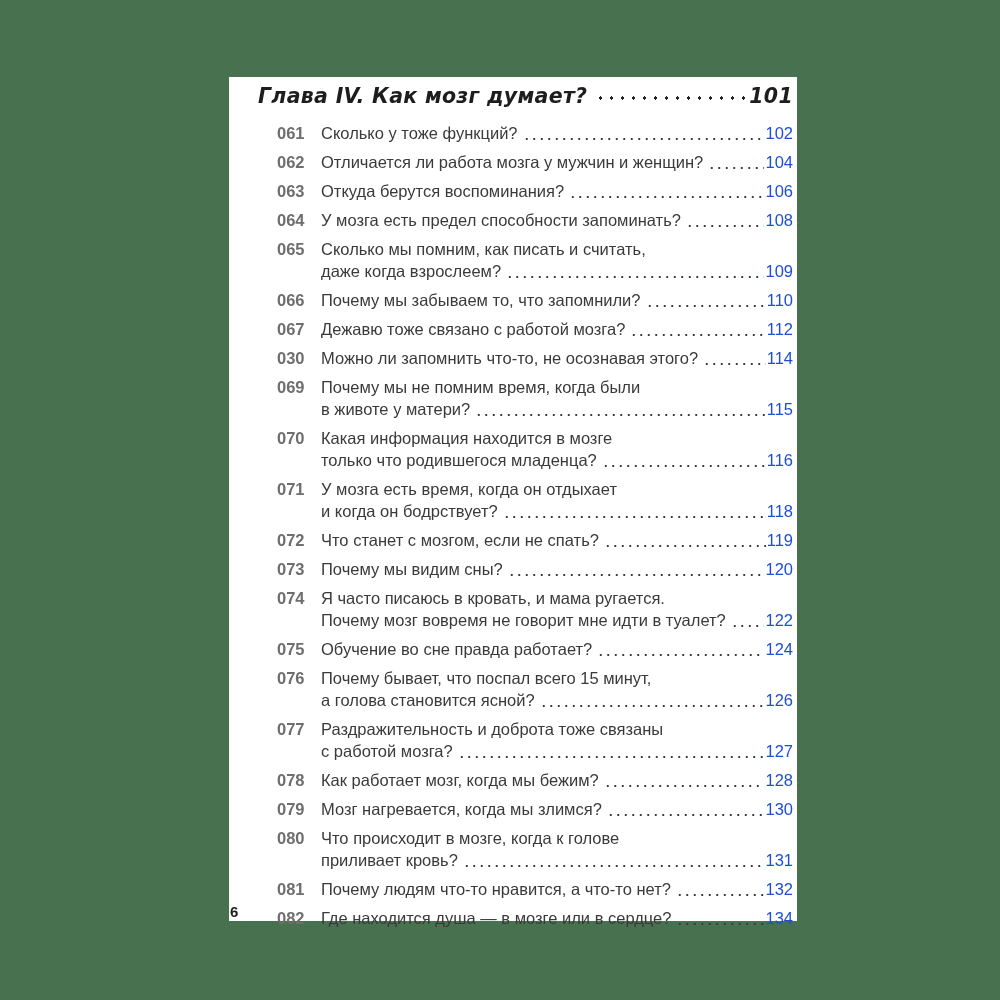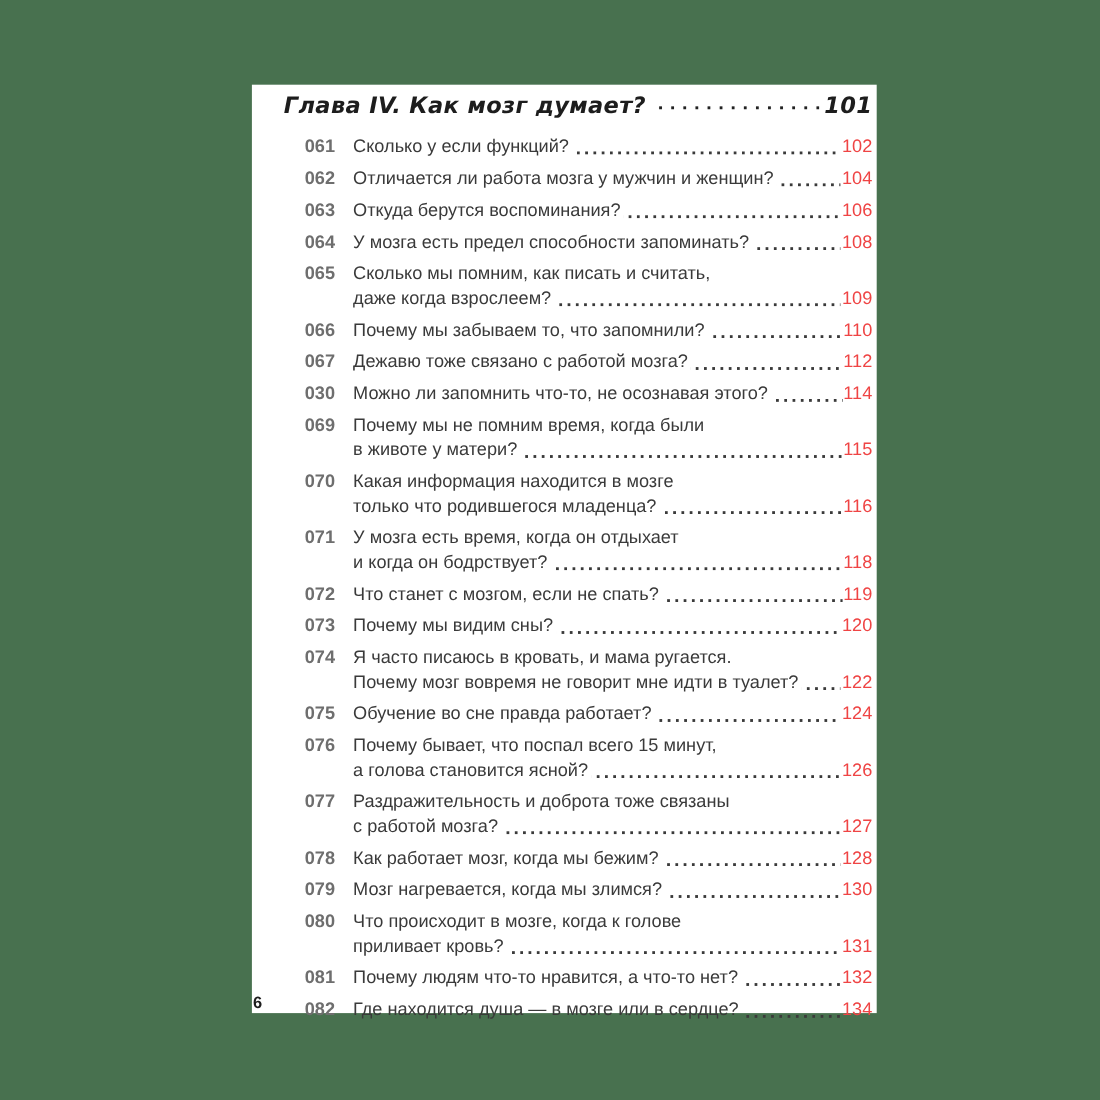--- a/index.html
+++ b/index.html
@@ -75,21 +75,21 @@
     flex: 1;
     min-width: 10px;
     height: 16px;
     margin: 0 1px 0 3px;
     background-image: radial-gradient(circle, #3a3a3a 1.25px, transparent 1.45px);
     background-size: 7.5px 6px;
     background-repeat: repeat-x;
     background-position: left 2px bottom 2px;
     align-self: flex-end;
   }
-  .entry-page { white-space: nowrap; color: #ef4444; text-align: right; }
+  .entry-page { white-space: nowrap; color: #1d4ed8; text-align: right; }
 
   .folio {
     position: absolute;
     left: 1px;
     bottom: 1px;
     font-size: 15px;
     font-weight: bold;
     color: #1d1d1d;
     line-height: 16px;
   }
@@ -104,21 +104,21 @@
     <span class="chapter-leader"></span>
     <span class="chapter-page">101</span>
   </div>
 
   <div class="entries">
   <div class="entry">
     <span class="entry-num">061</span>
     <div class="entry-body">
 
       <div class="entry-lastline">
-        <span class="entry-text">Сколько у если функций?</span>
+        <span class="entry-text">Сколько у тоже функций?</span>
         <span class="dot-leader"></span>
         <span class="entry-page">102</span>
       </div>
     </div>
   </div>
 
   <div class="entry">
     <span class="entry-num">062</span>
     <div class="entry-body">
 

